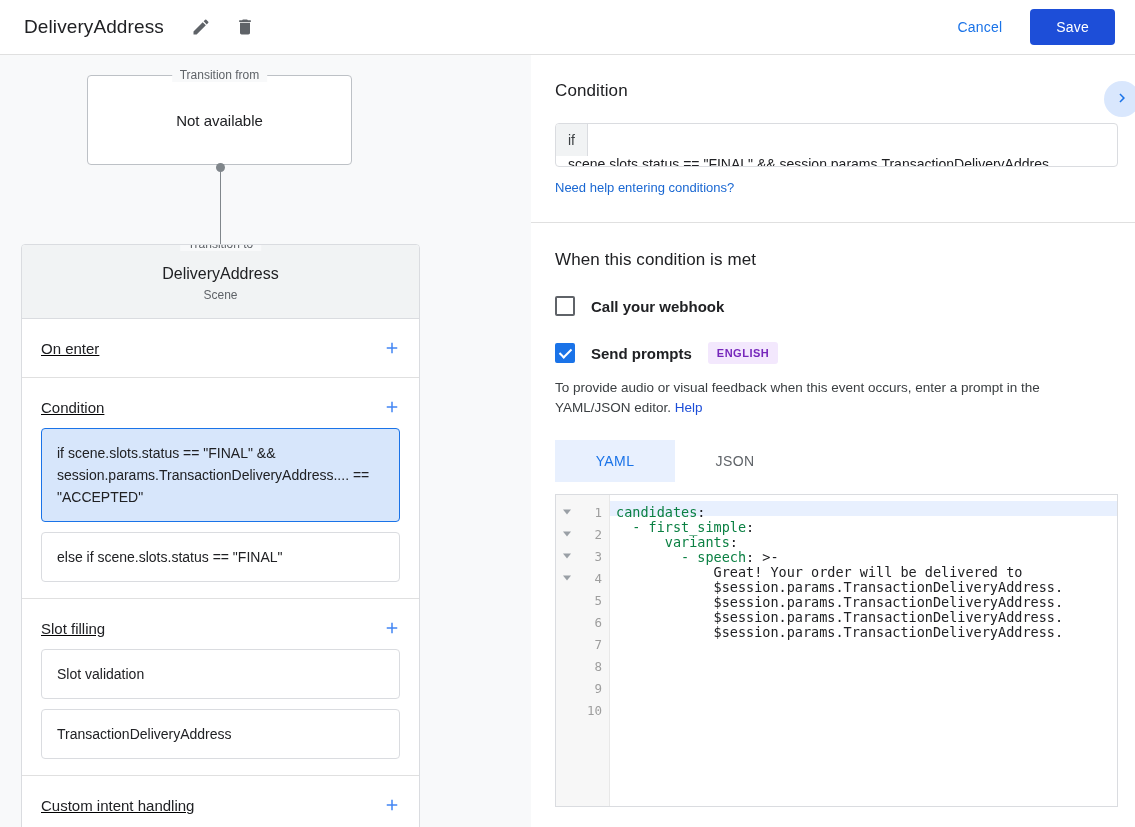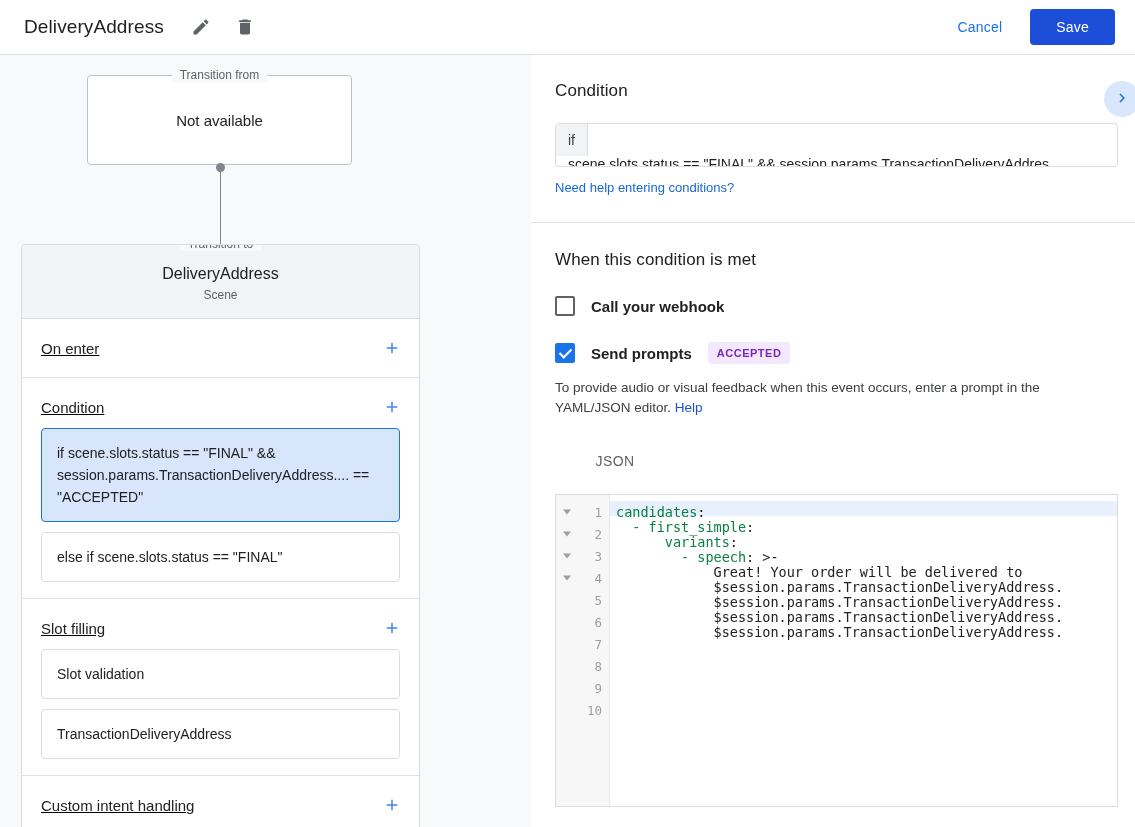--- a/index.html
+++ b/index.html
@@ -563,28 +563,29 @@
     <div class="rp-heading">When this condition is met</div>
 
     <div class="checkrow">
       <div class="checkbox"></div>
       <span class="checkrow-label">Call your webhook</span>
     </div>
 
     <div class="checkrow">
       <div class="checkbox checked"></div>
       <span class="checkrow-label">Send prompts</span>
-      <span class="lang-badge">ACCEPTED</span>
+      <span class="lang-badge">ENGLISH</span>
     </div>
 
     <div class="rp-desc">
       <span>To provide audio or visual feedback when this event occurs, enter a prompt in the YAML/JSON editor. </span><a>Help</a>
     </div>
 
     <div class="tabs">
+      <button class="tab active">YAML</button>
       <button class="tab">JSON</button>
     </div>
 
     <div class="editor">
       <div class="gutter" id="gutter">
           <div class="gutter-line">
             <span class="fold"></span>
             <span>1</span>
           </div>
           <div class="gutter-line">

